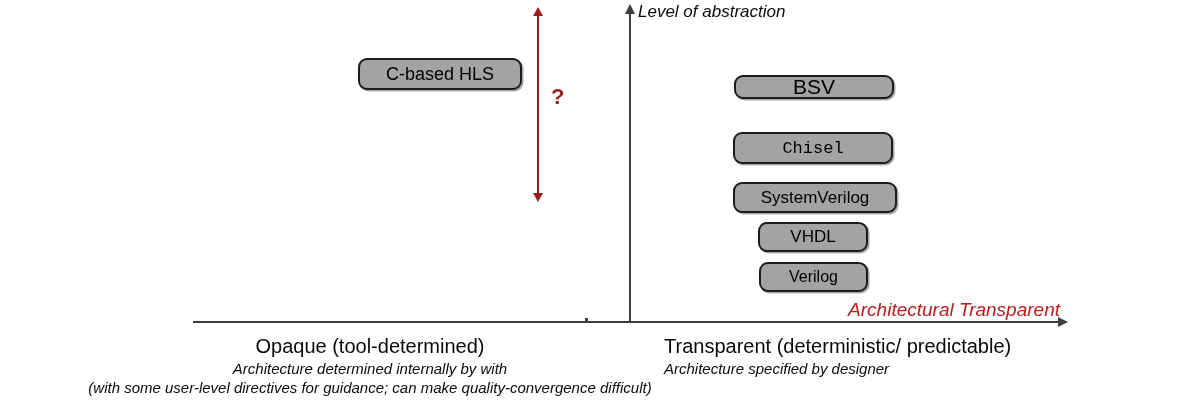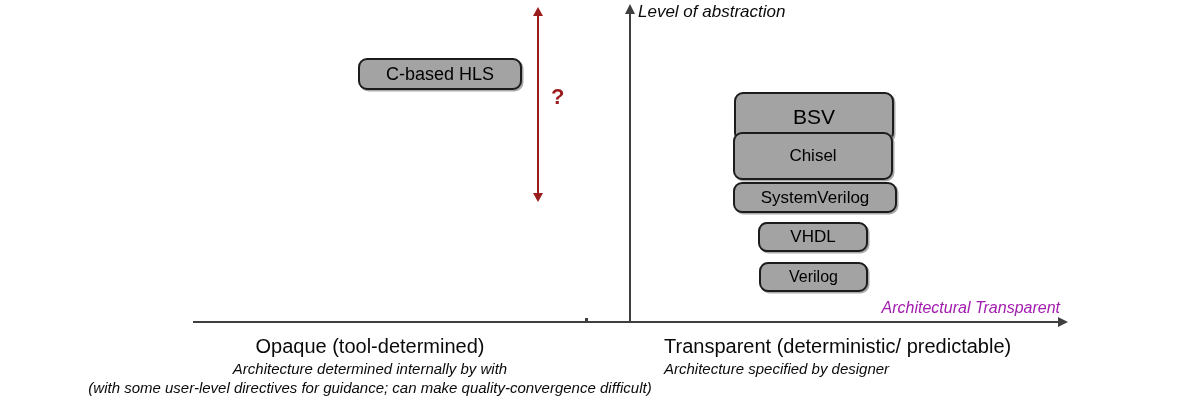--- a/index.html
+++ b/index.html
@@ -22,37 +22,37 @@
 
   
   .red-line{position:absolute;left:537px;top:14px;width:2px;height:180px;background:#9b1c1c;}
   .red-head{position:absolute;width:0;height:0;}
   .red-head-up{left:533px;top:7px;border-left:5px solid transparent;border-right:5px solid transparent;border-bottom:9px solid #9b1c1c;}
   .red-head-down{left:533px;top:193px;border-left:5px solid transparent;border-right:5px solid transparent;border-top:9px solid #9b1c1c;}
   .question{position:absolute;left:551px;top:84px;color:#9b1c1c;font-size:22px;font-weight:bold;}
 
   
   .y-axis-label{position:absolute;left:638px;top:2px;font-style:italic;font-size:17px;color:#0a0a0a;white-space:nowrap;}
-  .x-axis-label{position:absolute;left:760px;top:299px;width:300px;text-align:right;font-style:italic;font-size:16px;color:#a21caf;white-space:nowrap;}
+  .x-axis-label{position:absolute;left:760px;top:299px;width:300px;text-align:right;font-style:italic;font-size:19px;color:#b91c1c;white-space:nowrap;}
 
   
   .lang-box{
     position:absolute;
     box-sizing:border-box;
     background:#a3a3a3;
     border:2px solid #1c1c1c;
     border-radius:9px;
     box-shadow:1.5px 1.5px 0 #a9a9a9;
     display:flex;align-items:center;justify-content:center;
     color:#000;
     white-space:nowrap;
   }
   .box-chls{left:358px;top:58px;width:164px;height:32px;font-size:18px;}
-  .box-bsv{left:734px;top:92px;width:160px;height:50px;font-size:21px;}
-  .box-chisel{left:733px;top:132px;width:160px;height:48px;font-size:17px;}
+  .box-bsv{left:734px;top:75px;width:160px;height:24px;font-size:21px;}
+  .box-chisel{left:733px;top:132px;width:160px;height:32px;font-size:17px;font-family:Liberation Mono, monospace;}
   .box-sv{left:733px;top:182px;width:164px;height:31px;font-size:17px;}
   .box-vhdl{left:758px;top:222px;width:110px;height:30px;font-size:17px;}
   .box-verilog{left:759px;top:262px;width:109px;height:30px;font-size:16px;}
 
   
   .footer-left{position:absolute;left:40px;top:334px;width:660px;text-align:center;}
   .footer-right{position:absolute;left:664px;top:334px;width:400px;text-align:left;}
   .footer-title{font-size:20px;color:#0a0a0a;line-height:25px;}
   .footer-sub{font-size:15px;font-style:italic;color:#0a0a0a;line-height:19px;}
   .footer-note{font-size:15px;font-style:italic;color:#0a0a0a;line-height:19px;}

